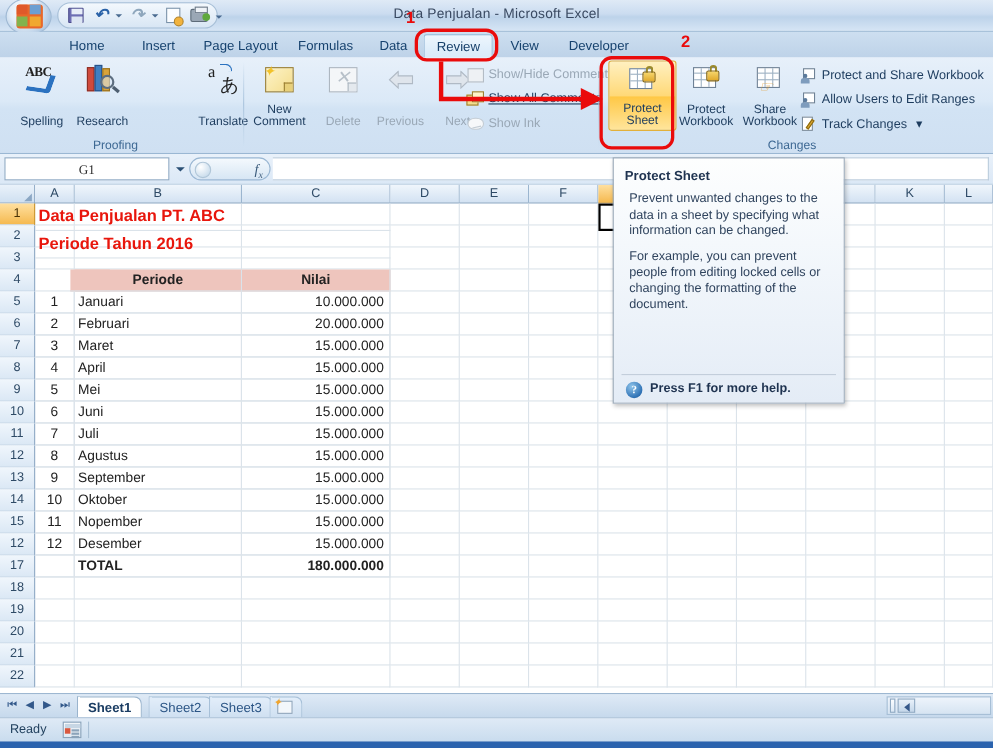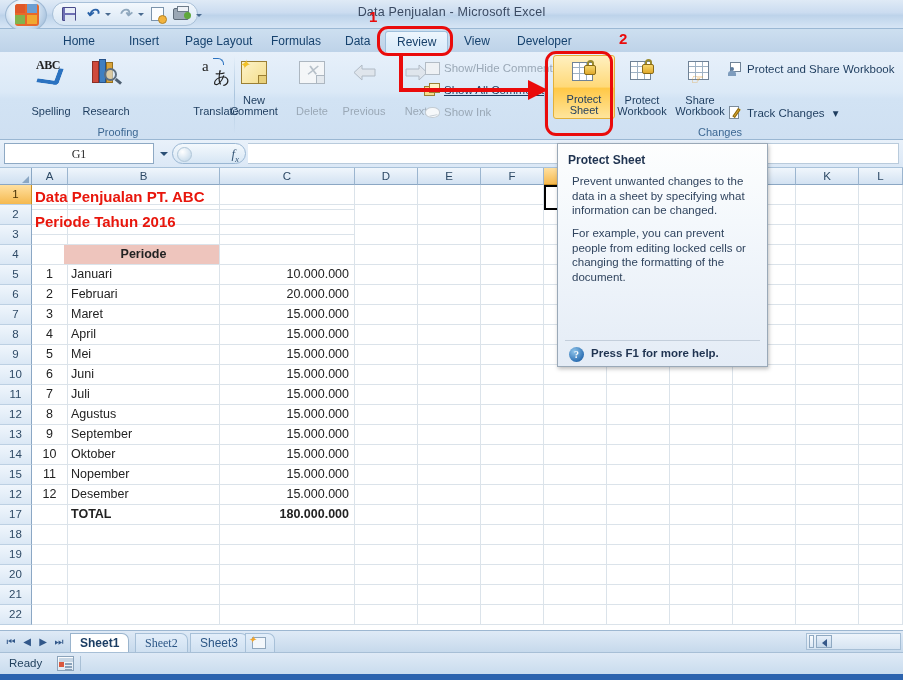--- a/index.html
+++ b/index.html
@@ -402,21 +402,21 @@
   <div class="tab" style="left:174px;">Page Layout</div>
   <div class="tab" style="left:260px;">Formulas</div>
   <div class="tab" style="left:334px;">Data</div>
   <div class="tab active" style="left:385px;">Review</div>
   <div class="tab" style="left:453px;">View</div>
   <div class="tab" style="left:506px;">Developer</div>
 </div>
 
 <div id="ribbon">
 
-  <div class="grp" style="left:17px; width:202px;">
+  <div class="grp" style="left:4px; width:202px;">
     <div class="bigbtn" style="left:3px;">
       <span class="gi">
         <span class="i-abc">
             <span class="t">ABC</span>
             <span class="c"></span>
           </span>
       </span>
       <span class="lbl">Spelling</span>
     </div>
     <div class="bigbtn" style="left:58px;">
@@ -561,20 +561,32 @@
       <span class="si">
           <span class="i-psw">
             <i class="g"></i>
             <span class="p">
               <i class="hd"></i>
               <i class="bd"></i>
             </span>
           </span>
         </span>
       <span>Protect and Share Workbook</span>
+    </div>
+    <div class="smallcmd" style="left:181px; top:30px;">
+      <span class="si">
+          <span class="i-psw">
+            <i class="g"></i>
+            <span class="p">
+              <i class="hd"></i>
+              <i class="bd"></i>
+            </span>
+          </span>
+        </span>
+      <span>Allow Users to Edit Ranges</span>
     </div>
     <div class="smallcmd" style="left:181px; top:52px;">
       <span class="si">
           <span class="i-track">
             <i class="pg"></i>
             <i class="pen"></i>
           </span>
         </span>
       <span>Track Changes</span>
       <span style="display:inline-block;margin-left:5px;">▾</span>
@@ -898,20 +910,21 @@
       <div class="cell" style="left:733px;top:437px;width:63px;"></div>
       <div class="cell" style="left:796px;top:437px;width:63px;"></div>
       <div class="cell" style="left:859px;top:437px;width:44px;"></div>
     </div>
 
   <div class="cell title" style="left:32px; top:17px; width:323px; height:25px; line-height:24px;">Data Penjualan PT. ABC</div>
   <div class="cell title" style="left:32px; top:42px; width:323px; height:25px; line-height:24px;">Periode Tahun 2016</div>
 
   <div class="cell hdrfill b c" style="left:32px;  top:77px; width:36px;margin-left:32px;">No.</div>
   <div class="cell hdrfill b c" style="left:68px;  top:77px; width:152px;">Periode</div>
+  <div class="cell hdrfill b c" style="left:220px; top:77px; width:135px;">Nilai</div>
 
   <div id="datarows">
       <div class="cell c" style="left:32px;top:97px;width:36px;">1</div>
       <div class="cell" style="left:68px;top:97px;width:152px;">Januari</div>
       <div class="cell r" style="left:220px;top:97px;width:135px;">10.000.000</div>
       <div class="cell c" style="left:32px;top:117px;width:36px;">2</div>
       <div class="cell" style="left:68px;top:117px;width:152px;">Februari</div>
       <div class="cell r" style="left:220px;top:117px;width:135px;">20.000.000</div>
       <div class="cell c" style="left:32px;top:137px;width:36px;">3</div>
       <div class="cell" style="left:68px;top:137px;width:152px;">Maret</div>
@@ -960,21 +973,21 @@
   <div id="tt-foot">Press F1 for more help.</div>
 </div>
 
 <div id="sheetbar">
   <span class="navbtn" style="left:4px;">⏮</span>
   <span class="navbtn" style="left:20px;">◀</span>
   <span class="navbtn" style="left:36px;">▶</span>
   <span class="navbtn" style="left:52px;">⏭</span>
 
   <div class="stab active" style="left:70px;">Sheet1</div>
-  <div class="stab" style="left:135px;font-family:Liberation Serif, serif;">Sheet2</div>
+  <div class="stab" style="left:135px;">Sheet2</div>
   <div class="stab" style="left:190px;">Sheet3</div>
   <div id="newsheet" style="left:245px;">
     <i class="ns-i"></i>
       <i class="ns-st">✦</i>
   </div>
 
   <div id="hscroll">
     <div id="hscroll-thumb"></div>
     <div id="hscroll-left"></div>
   </div>

